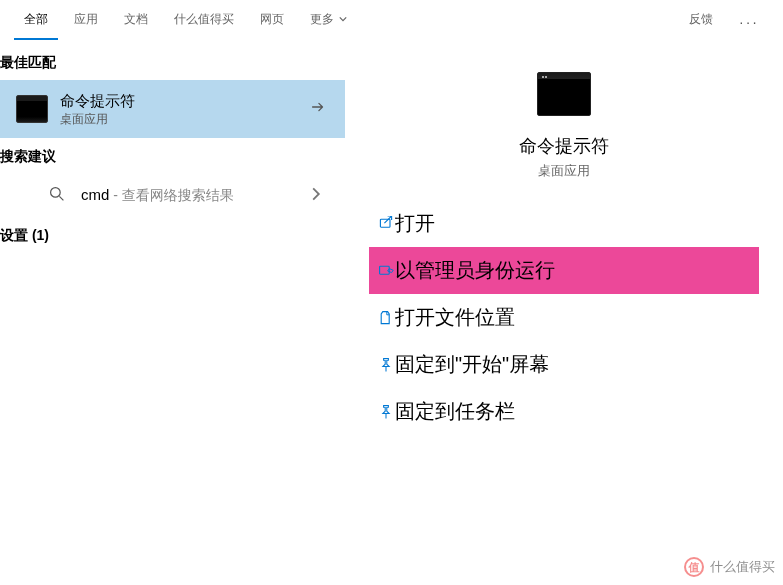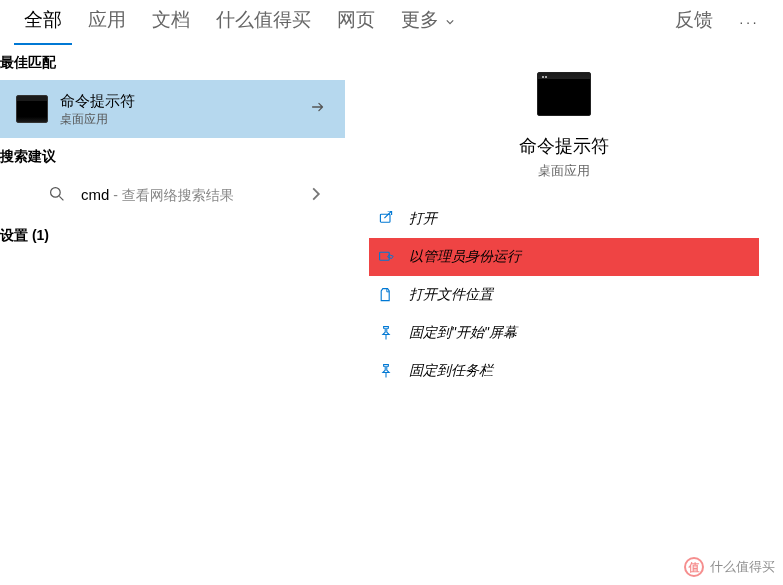--- a/index.html
+++ b/index.html
@@ -18,21 +18,21 @@
       display: flex;
       align-items: center;
       height: 44px;
       padding: 0 14px;
       gap: 6px;
       border-bottom: 1px solid transparent;
     }
     .tab {
       padding: 6px 10px 10px 10px;
       color: #666;
-      font-size: 19px;
+      font-size: 12px;
       cursor: pointer;
       position: relative;
     }
     .tab.active {
       color: #000;
       font-weight: 500;
     }
     .tab.active::after {
       content: "";
       position: absolute;
@@ -114,27 +114,25 @@
       content:""; position:absolute; top:3px; left:4px; width:2px; height:2px; background:#aaa;
       box-shadow: 3px 0 0 #aaa;
     }
     .detail-title { font-size: 18px; margin-top: 18px; }
     .detail-sub { font-size: 13px; color: #666; margin-top: 4px; }
 
     .action-list { margin-top: 20px; }
     .action-item {
       display: flex;
       align-items: center;
-      gap: 14px;
       padding: 10px 8px;
-      font-size: 14px;
-      cursor: pointer;
-      font-style: italic;
-    }
-    .action-item.highlight { background: #ef4444; }
+      font-size: 20px;
+      cursor: pointer;
+    }
+    .action-item.highlight { background: #ec4899; }
     .action-icon { width: 18px; height: 18px; color: #0078d4; display: flex; align-items: center; justify-content: center; }
 
     .watermark {
       position: absolute;
       right: 8px;
       bottom: 8px;
       display: flex;
       align-items: center;
       gap: 6px;
       opacity: 0.55;

